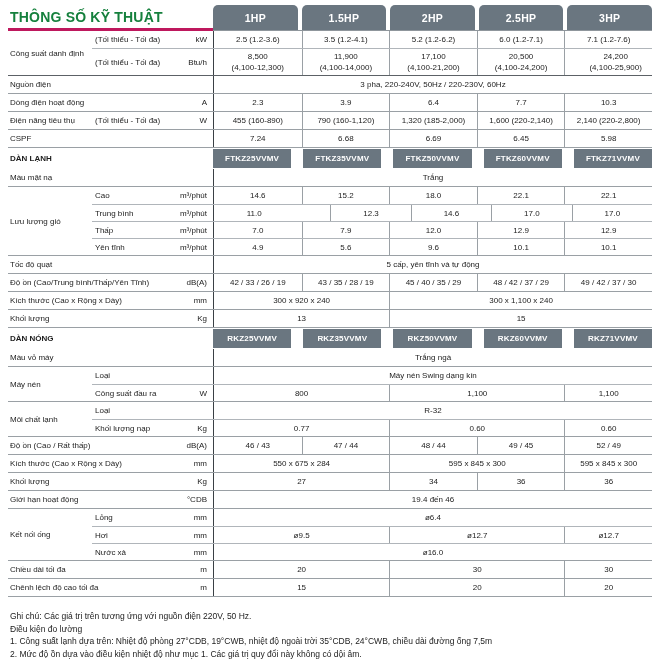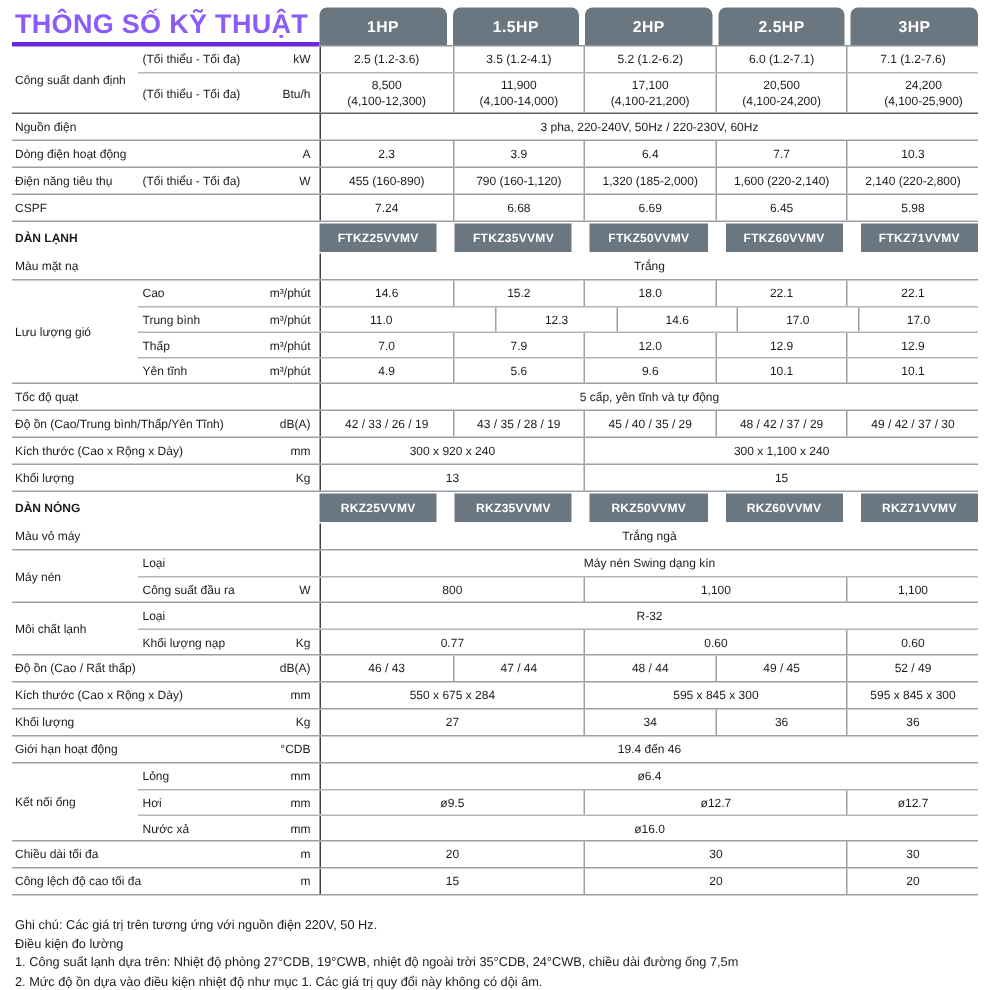--- a/index.html
+++ b/index.html
@@ -10,22 +10,22 @@
     -webkit-font-smoothing:antialiased;
     box-sizing:border-box;
   }
   *{box-sizing:border-box;}
   .page{padding:5px 8px 0 8px;width:660px;}
 
   
   .hdr{display:flex;align-items:stretch;height:26px;}
   .hdr-title{
     width:205px;display:flex;align-items:center;
-    font-size:18px;font-weight:bold;letter-spacing:.2px;color:#8b5cf6;
-    border-bottom:3px solid #6d28d9;padding-left:2px;
+    font-size:14px;font-weight:bold;letter-spacing:.2px;color:#15803d;
+    border-bottom:3px solid #be185d;padding-left:2px;
   }
   .tabs{flex:1;display:flex;gap:4px;border-bottom:1px solid #8f969c;}
   .tab{
     flex:1;background:var(--tab-bg,#6a7680);color:var(--tab-tx,#fff);
     border-radius:5px 5px 0 0;display:flex;align-items:center;justify-content:center;
     font-size:10.5px;font-weight:bold;letter-spacing:.3px;
   }
 
   
   .blk{display:flex;border-bottom:1px solid #9aa0a5;}
@@ -430,21 +430,21 @@
           <div class="lbl-unit">m</div>
           <div class="data">
             <div class="cell" style="width: 40%;">20</div>
             <div class="cell vline" style="width: 40%;">30</div>
             <div class="cell vline" style="width: 20%;">30</div>
           </div>
         </div>
       </div>
       <div class="blk">
         <div class="srow">
-          <div class="lbl-wide">Công lệch độ cao tối đa</div>
+          <div class="lbl-wide">Chênh lệch độ cao tối đa</div>
           <div class="lbl-unit">m</div>
           <div class="data">
             <div class="cell" style="width: 40%;">15</div>
             <div class="cell vline" style="width: 40%;">20</div>
             <div class="cell vline" style="width: 20%;">20</div>
           </div>
         </div>
       </div>
     </div>
   <div class="notes" id="notes">

